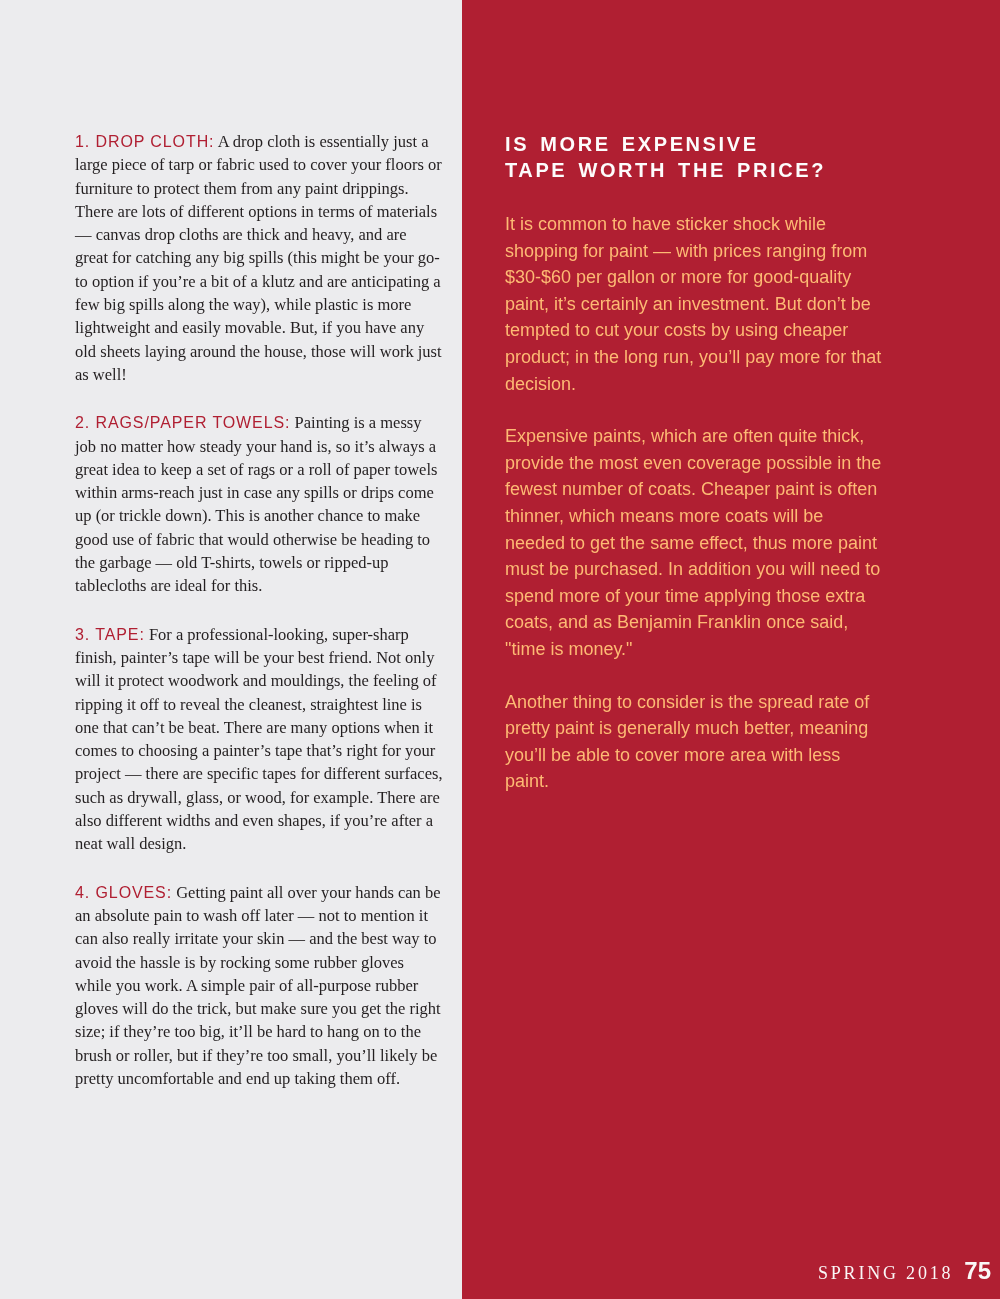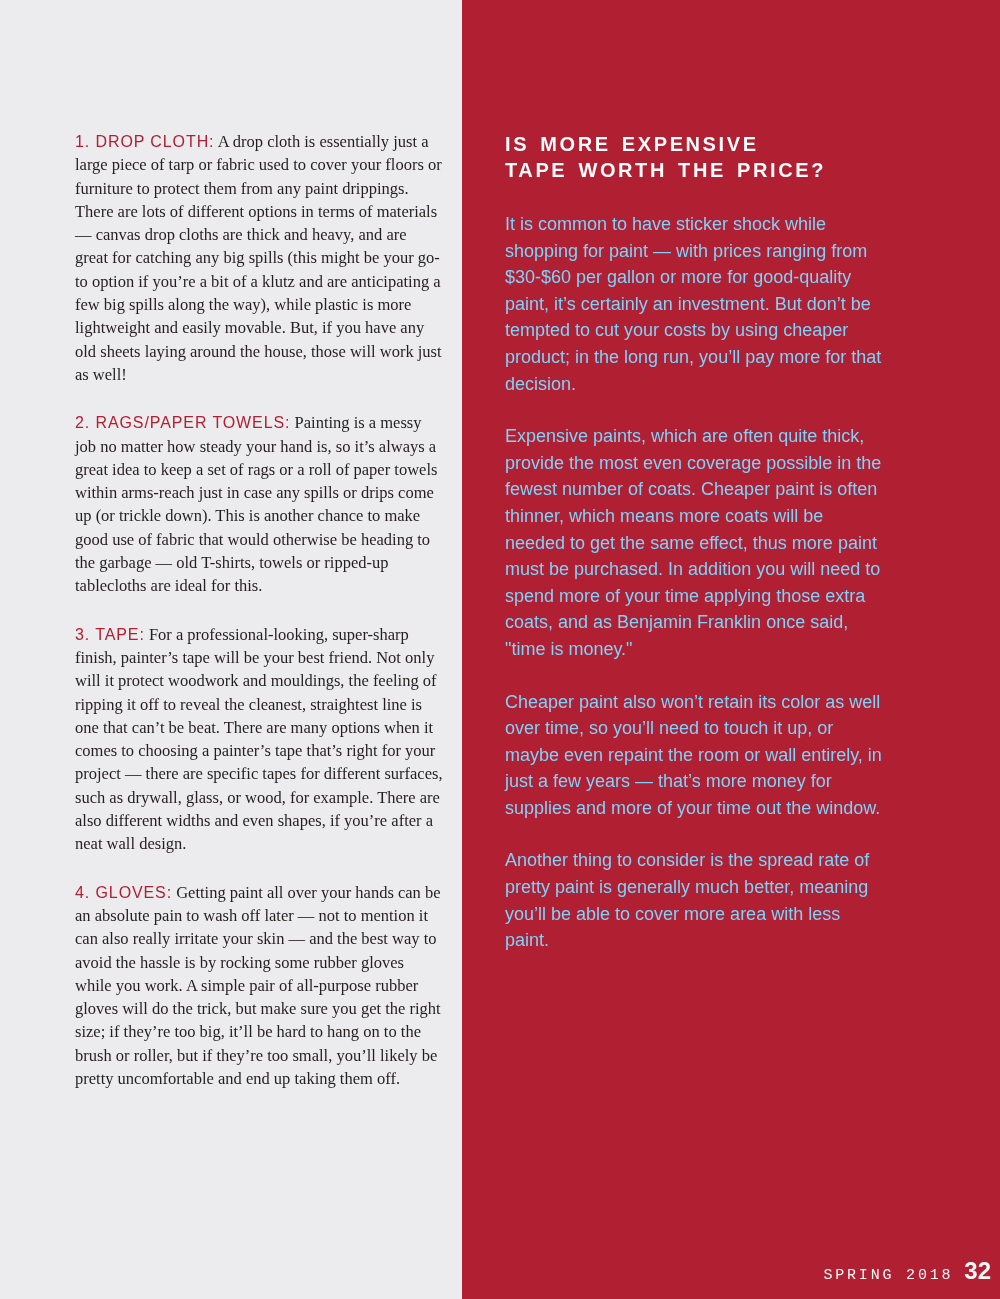--- a/index.html
+++ b/index.html
@@ -51,35 +51,35 @@
     line-height: 25.5px;
     letter-spacing: 2.6px;
     word-spacing: 3px;
     color: #fdfcfc;
     margin: 0 0 28px 0;
   }
   .article-p {
     font-family: "Liberation Sans", sans-serif;
     font-size: 18px;
     line-height: 26.6px;
-    color: #7dd3fc;
+    color: #fdba74;
     margin: 0 0 26px 0;
   }
   .footer {
     position: absolute;
     right: 67px;
     top: 1257px;
     display: flex;
     align-items: baseline;
     gap: 11px;
     color: #faf7f7;
   }
   .issue-label {
-    font-family: Liberation Mono, monospace;
-    font-size: 15px;
+    font-family: Liberation Serif, serif;
+    font-size: 18px;
     letter-spacing: 2.8px;
   }
   .page-number {
     font-family: "Liberation Sans", sans-serif;
     font-weight: bold;
     font-size: 24px;
   }
 </style>
 </head>
 <body>
@@ -100,26 +100,25 @@
     <div class="right-inner">
       <h1 class="article-heading">
         <span style="display:block">IS MORE EXPENSIVE</span>
         <span style="display:block">TAPE WORTH THE PRICE?</span>
       </h1>
       <div>
   <p class="article-p">It is common to have sticker shock while shopping for paint — with prices ranging from $30-$60 per gallon or more for good-quality paint, it’s certainly an investment. But don’t be tempted to cut your costs by using cheaper product; in the long run, you’ll pay more for that decision.</p>
 
   <p class="article-p">Expensive paints, which are often quite thick, provide the most even coverage possible in the fewest number of coats. Cheaper paint is often thinner, which means more coats will be needed to get the same effect, thus more paint must be purchased. In addition you will need to spend more of your time applying those extra coats, and as Benjamin Franklin once said, "time is money."</p>
 
-  <p class="article-p">Cheaper paint also won’t retain its color as well over time, so you’ll need to touch it up, or maybe even repaint the room or wall entirely, in just a few years — that’s more money for supplies and more of your time out the window.</p>
 
   <p class="article-p">Another thing to consider is the spread rate of pretty paint is generally much better, meaning you’ll be able to cover more area with less paint.</p>
 
 </div>
     </div>
 
     <div class="footer">
       <span class="issue-label">SPRING 2018</span>
-      <span class="page-number">32</span>
+      <span class="page-number">75</span>
     </div>
   </div>
 
 </div>
 
 </body></html>

